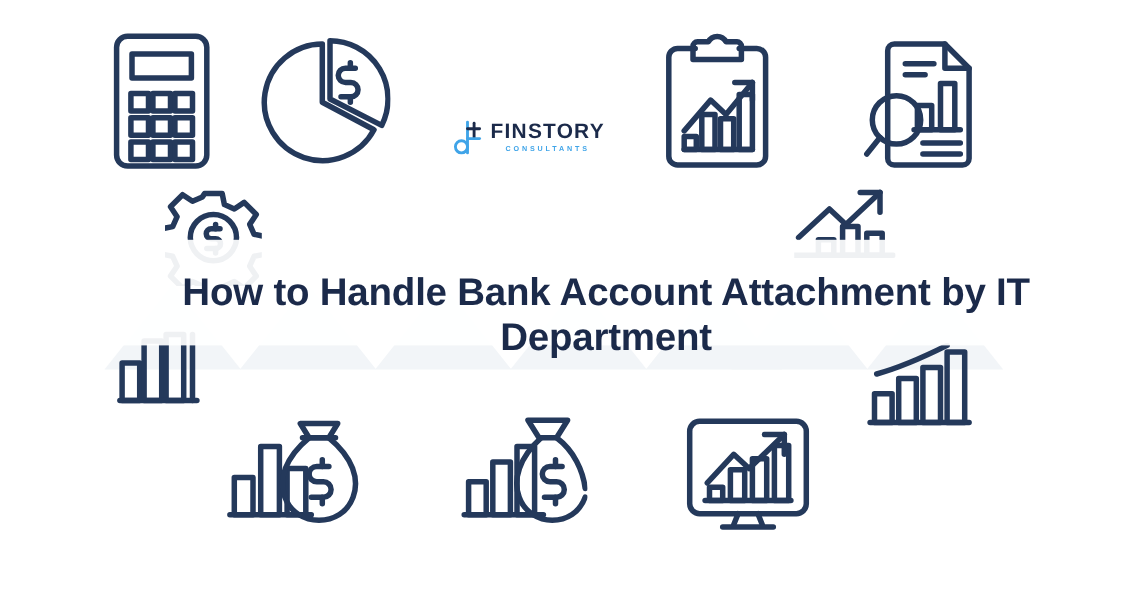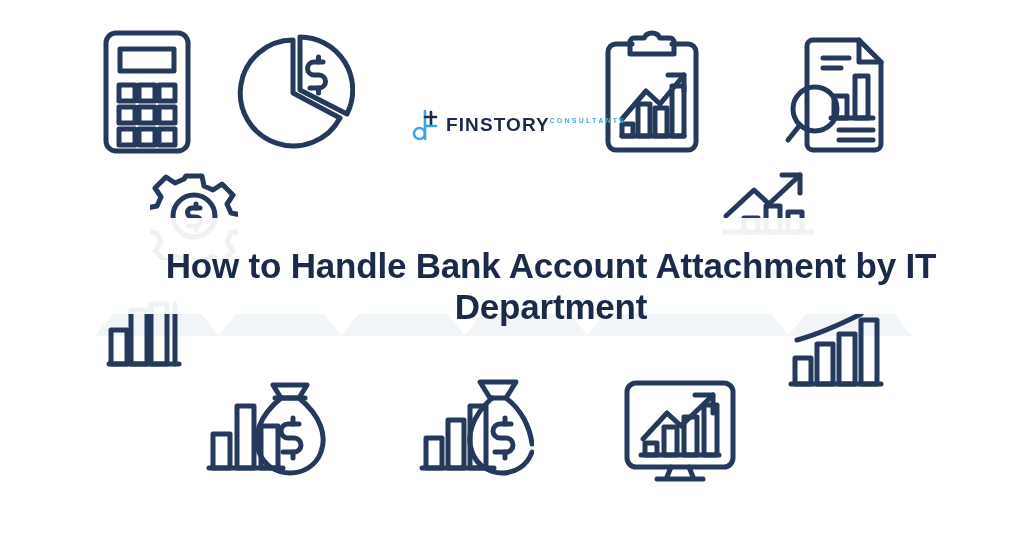--- a/index.html
+++ b/index.html
@@ -79,21 +79,21 @@
     gap: 7px;
     z-index: 3;
   }
   .logo-mark {
     width: 27px;
     height: 34px;
     flex: none;
   }
   .logo-words {
     display: flex;
-    flex-direction: row;
+    flex-direction: column;
     justify-content: center;
   }
   .logo-name {
     color: #1b2a4a;
     font-size: 19px;
     font-weight: 700;
     letter-spacing: 1.1px;
     line-height: 20px;
   }
   .logo-sub {

